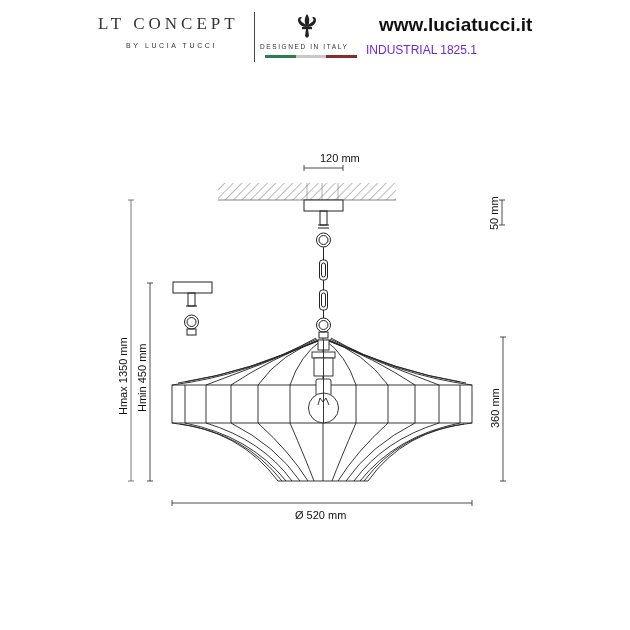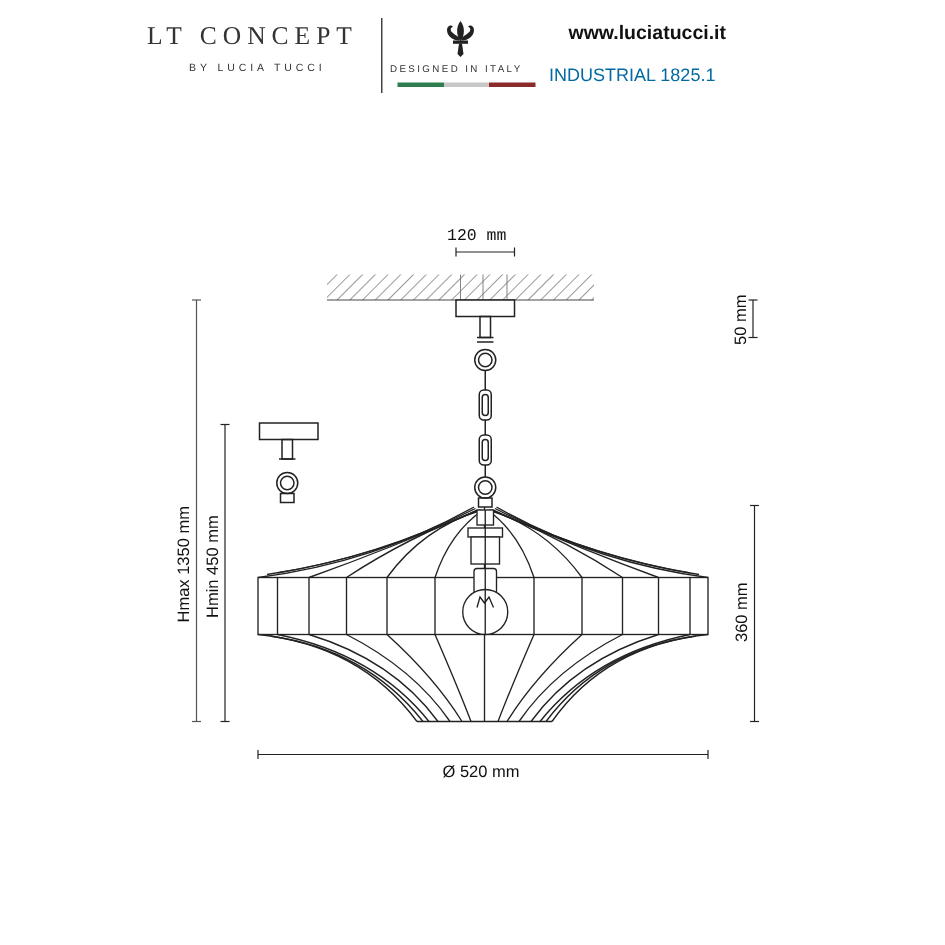--- a/index.html
+++ b/index.html
@@ -5,22 +5,22 @@
     html, body { margin: 0; padding: 0; background: #ffffff; }
     body { width: 630px; height: 630px; position: relative; overflow: hidden; font-family: "Liberation Sans", sans-serif; color: #111; }
     .abs { position: absolute; }
     .brand-title { left: 98px; top: 14px; font-family: "Liberation Serif", serif; font-size: 17px; letter-spacing: 4px; color: #333; white-space: nowrap; }
     .brand-sub { left: 126px; top: 42px; font-size: 7px; letter-spacing: 2.6px; color: #333; white-space: nowrap; }
     .brand-divider { left: 254px; top: 12px; width: 1px; height: 50px; background: #444; }
     .designed { left: 260px; top: 43px; font-size: 6.5px; letter-spacing: 1.6px; color: #333; white-space: nowrap; }
     .flag { left: 265px; top: 55px; height: 3px; width: 92px; display: flex; }
     .flag span { flex: 1; height: 3px; }
     .fleur { left: 296px; top: 14px; width: 22px; height: 24px; }
-    .website { left: 379px; top: 14px; font-size: 13px; font-weight: bold; color: #111; white-space: nowrap; }
-    .model { left: 366px; top: 43px; font-size: 12px; color: #0369a1; white-space: nowrap; }
+    .website { left: 379px; top: 14px; font-size: 19px; font-weight: bold; color: #111; white-space: nowrap; }
+    .model { left: 366px; top: 43px; font-size: 12px; color: #6d28d9; white-space: nowrap; }
     .drawing { left: 0; top: 0; width: 630px; height: 630px; }
     .dim-label { font-size: 11px; color: #111; white-space: nowrap; }
     .vlabel { transform-origin: left top; transform: rotate(-90deg); }
   </style>
 </head>
 <body>
 
 <div class="abs brand-title">LT CONCEPT</div>
 <div class="abs brand-sub">BY LUCIA TUCCI</div>
 <div class="abs brand-divider"></div>
@@ -177,18 +177,18 @@
     <line x1="500" y1="481" x2="506" y2="481"></line>
   </g>
 
   <g stroke="#222" stroke-width="0.8">
     <line x1="172" y1="503" x2="472" y2="503"></line>
     <line x1="172" y1="500" x2="172" y2="506"></line>
     <line x1="472" y1="500" x2="472" y2="506"></line>
   </g>
 </svg>
 
-<div class="abs dim-label" style="left:298px; top:152px;font-family:Liberation Mono, monospace;">120 mm</div>
+<div class="abs dim-label" style="left:320px; top:152px;">120 mm</div>
 <div class="abs dim-label" style="left:295px; top:509px;">Ø 520 mm</div>
 <div class="abs dim-label vlabel" style="left:117px; top:415px;">Hmax 1350 mm</div>
 <div class="abs dim-label vlabel" style="left:136px; top:412px;">Hmin 450 mm</div>
 <div class="abs dim-label vlabel" style="left:488px; top:230px;">50 mm</div>
 <div class="abs dim-label vlabel" style="left:489px; top:428px;">360 mm</div>
 
 </body></html>

